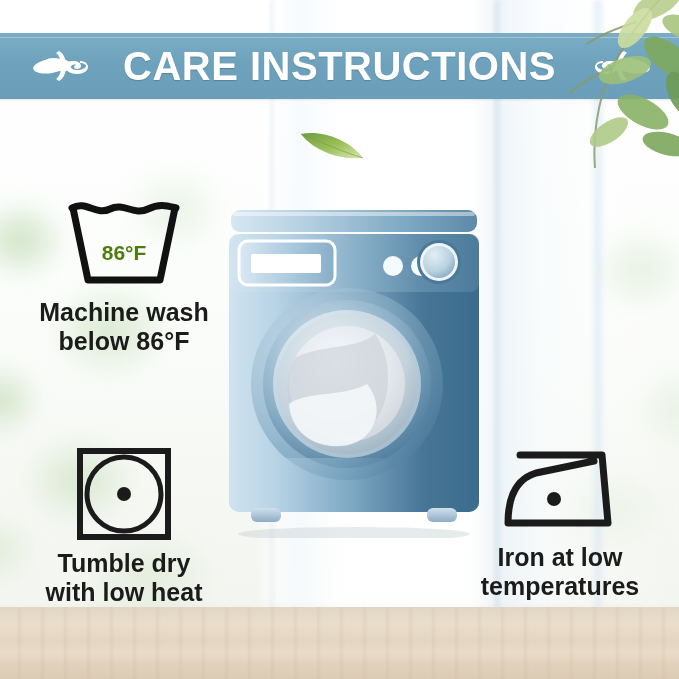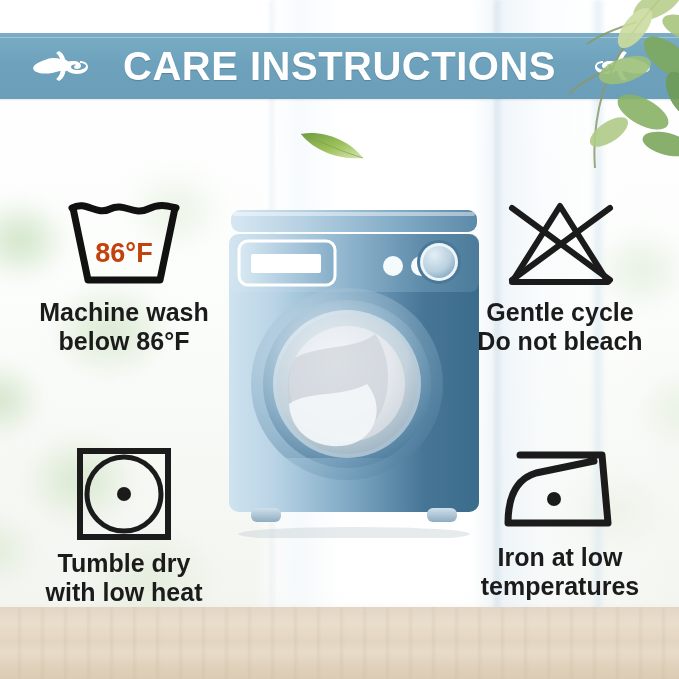--- a/index.html
+++ b/index.html
@@ -139,21 +139,21 @@
     font-size:25px;line-height:1.17;white-space:pre-line;font-weight:bold;
   }
   #sym-wash{left:18px;top:196px;width:212px;}
   #sym-bleach{left:452px;top:196px;width:216px;}
   #sym-dry{left:18px;top:445px;width:212px;}
   #sym-iron{left:452px;top:445px;width:216px;}
 
   .basin-temp{
     position:absolute;left:0;top:0;width:124px;height:96px;
     display:flex;align-items:center;justify-content:center;
-    font-size:27px;font-weight:700;color:#c2410c;
+    font-size:21px;font-weight:700;color:#4d7c0f;
     padding-top:18px;box-sizing:border-box;
   }
   .basin-wrap{position:relative;width:124px;height:96px;}
 
   
   .machine{position:absolute;left:225px;top:208px;width:258px;height:330px;z-index:5;}
 
   .badge{
     position:absolute;left:222px;top:546px;width:268px;height:33px;
     background:linear-gradient(180deg,#7fb0c6 0%, #74a6be 55%, #6e9fb7 100%);
@@ -255,31 +255,20 @@
           <path d="M10 12 C24 4 34 20 48 13 C62 6 72 20 86 13 C98 7 106 10 114 12" stroke="#111" stroke-width="7" fill="none" stroke-linecap="round"></path>
           <path d="M11 12 L26 84 L98 84 L113 12" stroke="#111" stroke-width="7" fill="none" stroke-linejoin="round" stroke-linecap="round"></path>
         </svg>
         <div class="basin-temp">86°F</div>
       </div>
     </div>
     <div class="sym-label">Machine wash
 below 86°F</div>
   </div>
 
-  <div class="sym" id="sym-bleach">
-    <div class="sym-art">
-      <svg width="124" height="96" viewBox="0 0 124 96" aria-hidden="true">
-        <path d="M62 10 L110 86 L14 86 Z" stroke="#1b1b1b" stroke-width="6" fill="none" stroke-linejoin="round"></path>
-        <line x1="14" y1="12" x2="112" y2="84" stroke="#1b1b1b" stroke-width="6" stroke-linecap="round"></line>
-        <line x1="112" y1="12" x2="14" y2="84" stroke="#1b1b1b" stroke-width="6" stroke-linecap="round"></line>
-      </svg>
-    </div>
-    <div class="sym-label">Gentle cycle
-Do not bleach</div>
-  </div>
 
   <div class="sym" id="sym-iron">
     <div class="sym-art">
       <svg width="124" height="92" viewBox="0 0 124 92" aria-hidden="true">
         <path d="M22 10 L104 10 L110 78 L10 78 C10 52 18 34 38 28 L96 16" stroke="#1b1b1b" stroke-width="7" fill="none" stroke-linejoin="round" stroke-linecap="round"></path>
         <circle cx="56" cy="54" r="7" fill="#1b1b1b"></circle>
       </svg>
     </div>
     <div class="sym-label">Iron at low
 temperatures</div>

